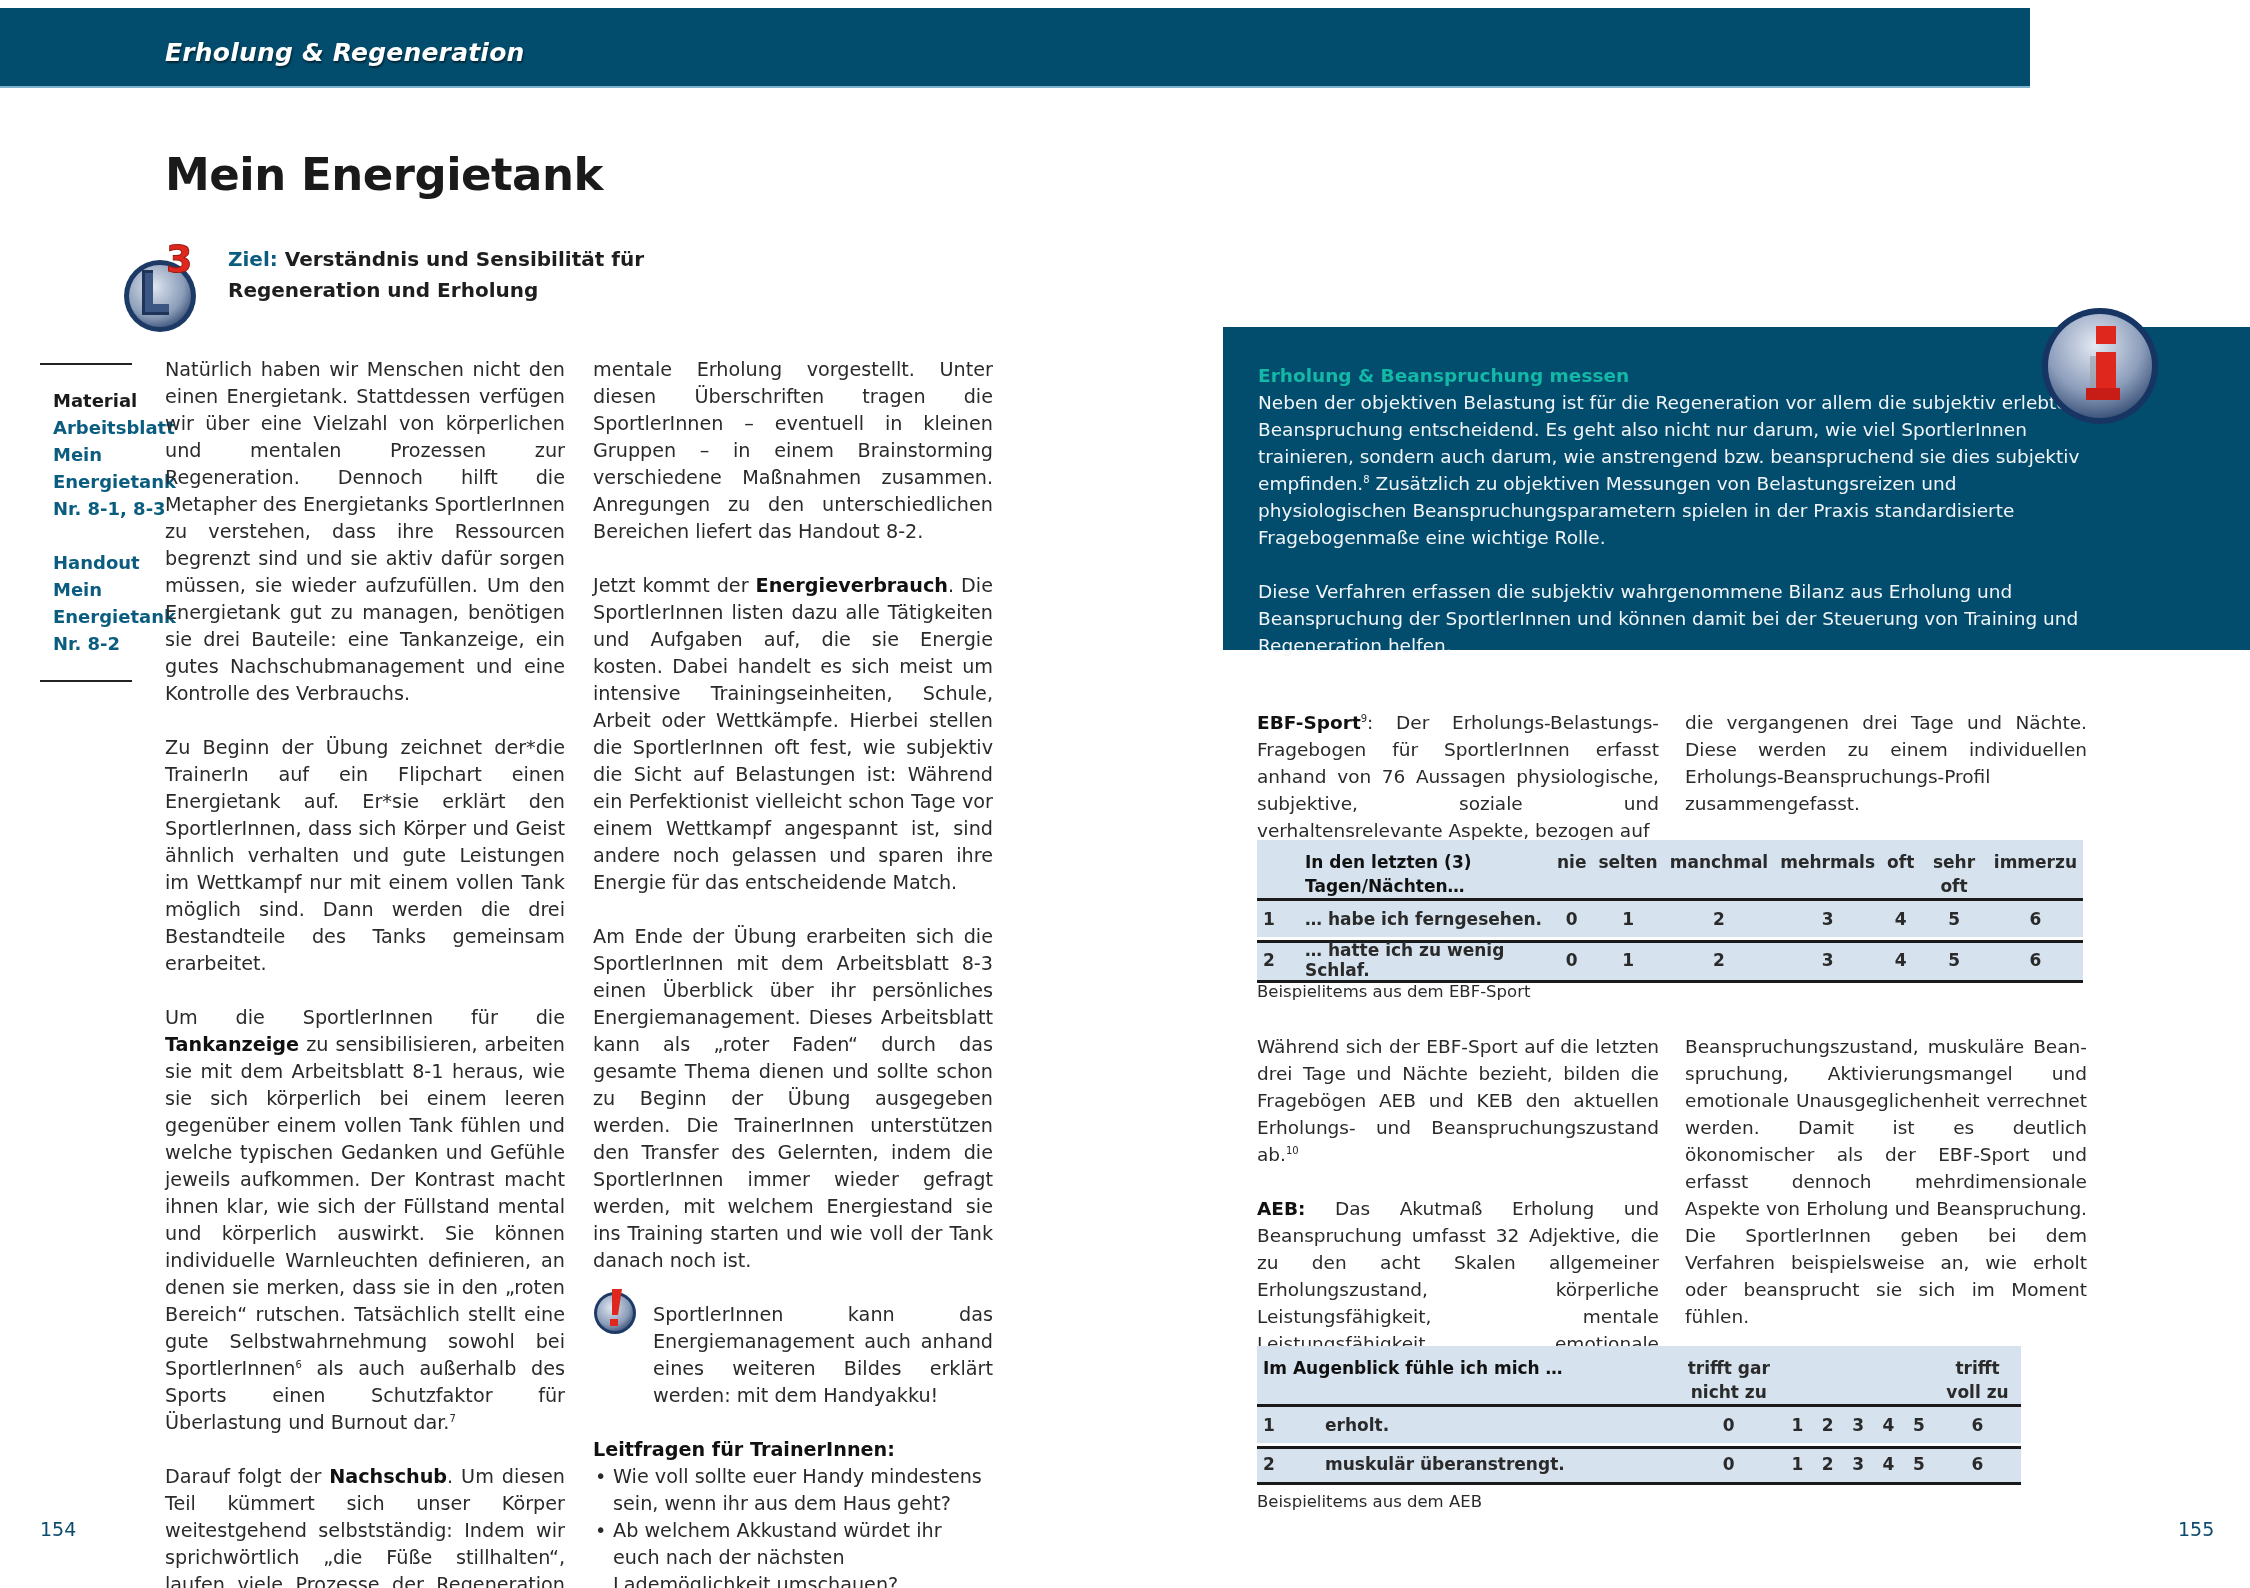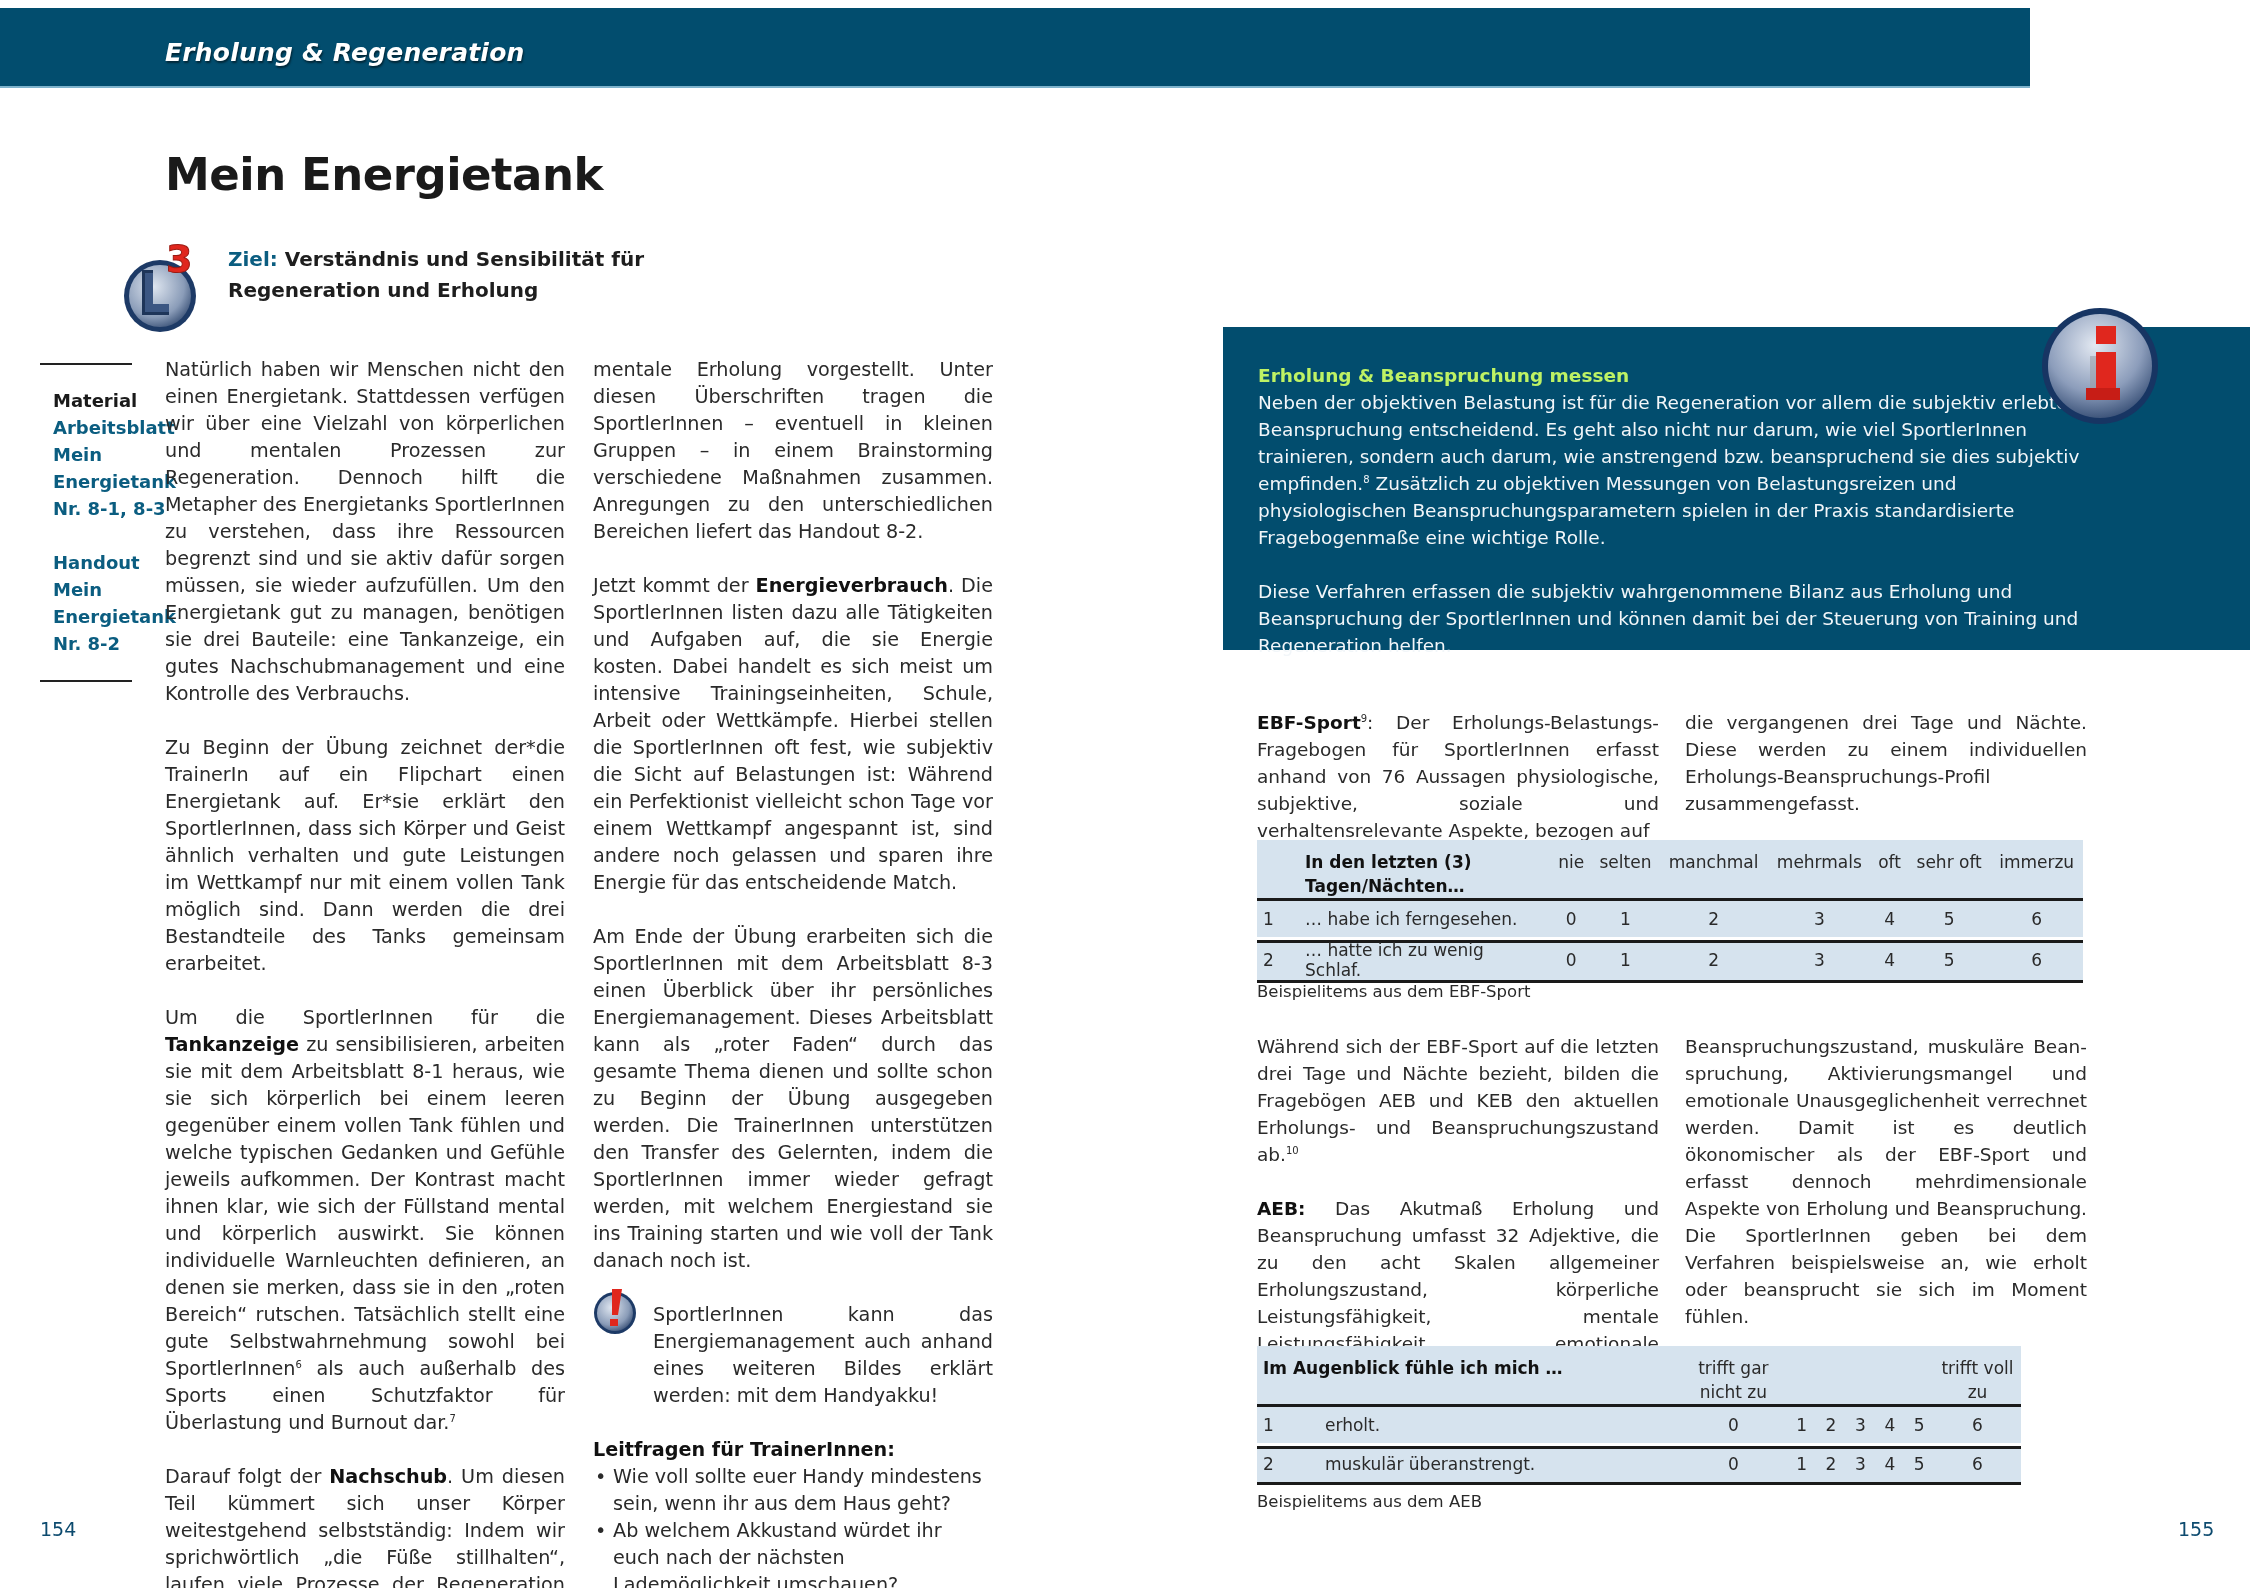--- a/index.html
+++ b/index.html
@@ -54,34 +54,34 @@
   .leit-title { font-weight:bold; color:#111; margin:0; }
   .leit-list { list-style:none; margin:0; padding:0; }
   .leit-list li { position:relative; padding-left:20px; text-align:left; }
   .leit-list li::before { content:"•"; position:absolute; left:2px; top:0; }
 
   .info-box {
     position:absolute; left:1223px; top:327px; width:1027px; height:323px;
     background:#024d6e; color:#f2f6f9;
   }
   .info-inner { position:absolute; left:35px; top:35px; width:850px; font-size:18.5px; line-height:27px; }
-  .info-title { font-weight:bold; color:#bef264; }
+  .info-title { font-weight:bold; color:#14b8a6; }
   .info-inner p { margin:0 0 27px 0; }
   .info-icon { position:absolute; left:2038px; top:302px; width:128px; height:128px; }
 
   .rcol {
     position:absolute; width:402px; font-size:18.5px; line-height:27px; color:#2a2a2a; text-align:justify;
   }
   .rcol p { margin:0 0 27px 0; }
   .rcol b { color:#111; }
 
   table.scale {
     position:absolute; border-collapse:collapse; font-size:17px; color:#2a2a2a;
   }
-  table.scale th, table.scale td { background:#d6e3ee; padding:0 6px; text-align:center; font-weight:normal; }
+  table.scale th, table.scale td { background:#d6e3ee; padding:0 6px; text-align:center; font-weight:bold; }
   table.scale thead tr { height:56px; vertical-align:top; }
   table.scale thead th { padding-top:10px; line-height:24px; }
   table.scale thead th.q { text-align:left; font-weight:bold; color:#111; }
   table.scale tbody td { height:36px; border-top:3px solid #ffffff; }
   table.scale tbody tr:first-child td { border-top:3px solid #1a1a1a; }
   table.scale tbody tr:last-child td { border-bottom:3px solid #1a1a1a; }
   table.scale tbody tr + tr td { box-shadow: inset 0 3px 0 #1a1a1a; }
   table.scale td.num { text-align:left; }
   table.scale td.item { text-align:left; }
   .caption { position:absolute; font-size:16.5px; color:#2a2a2a; }

